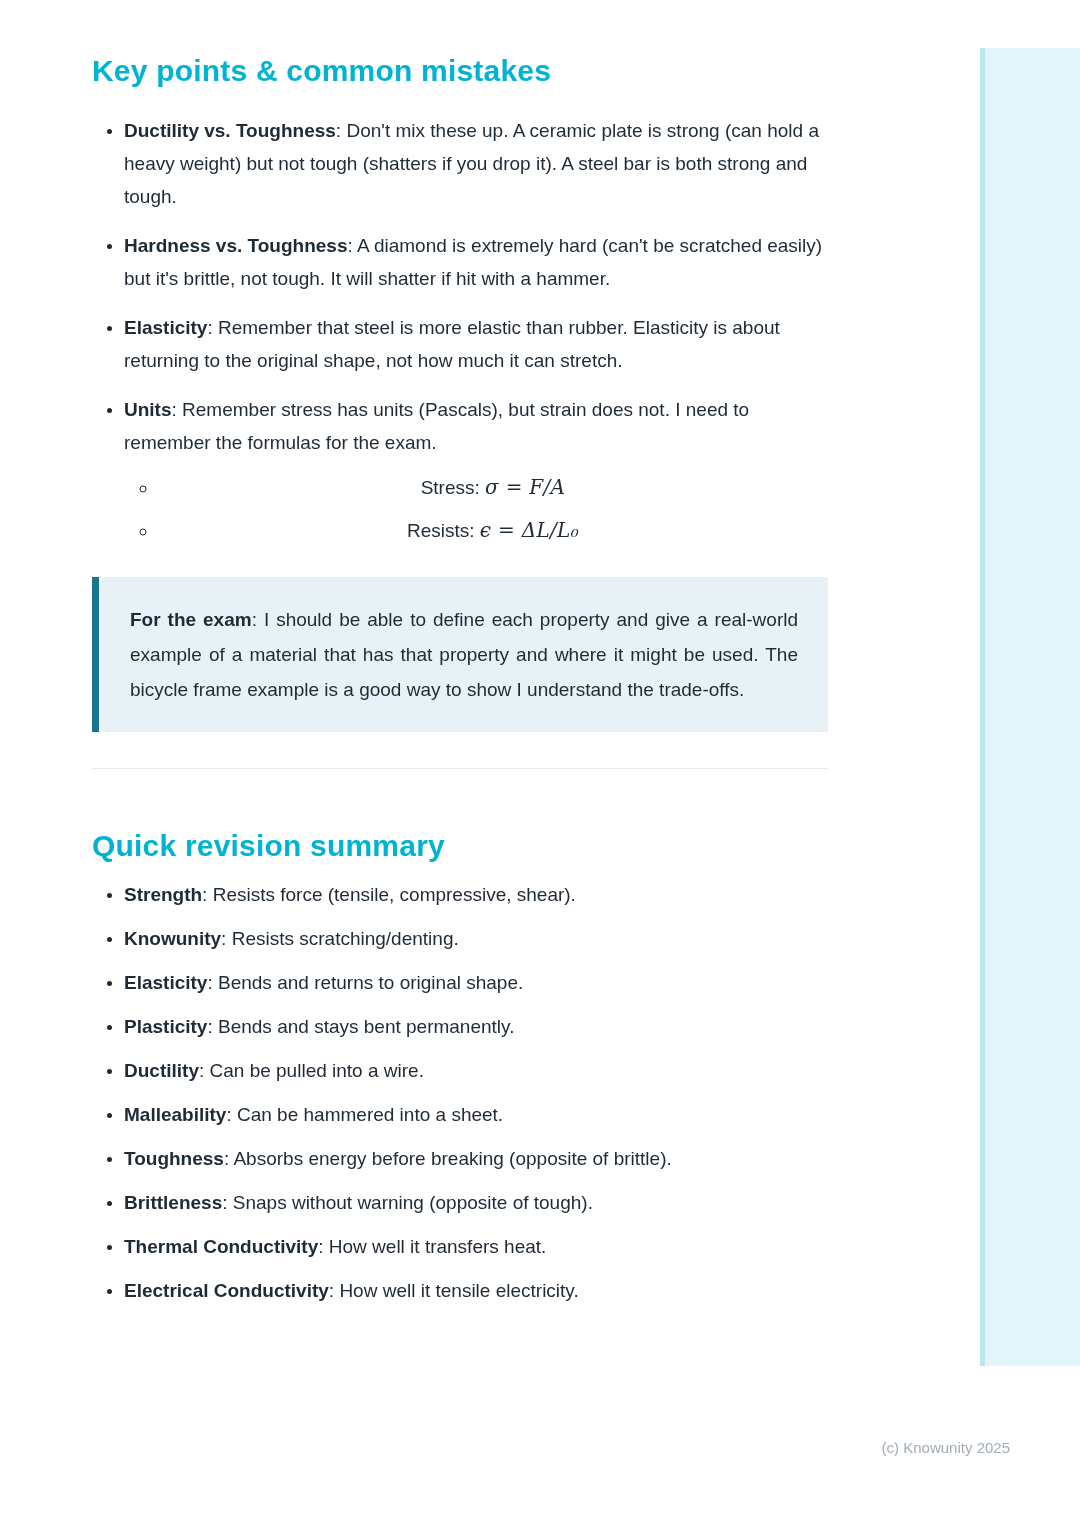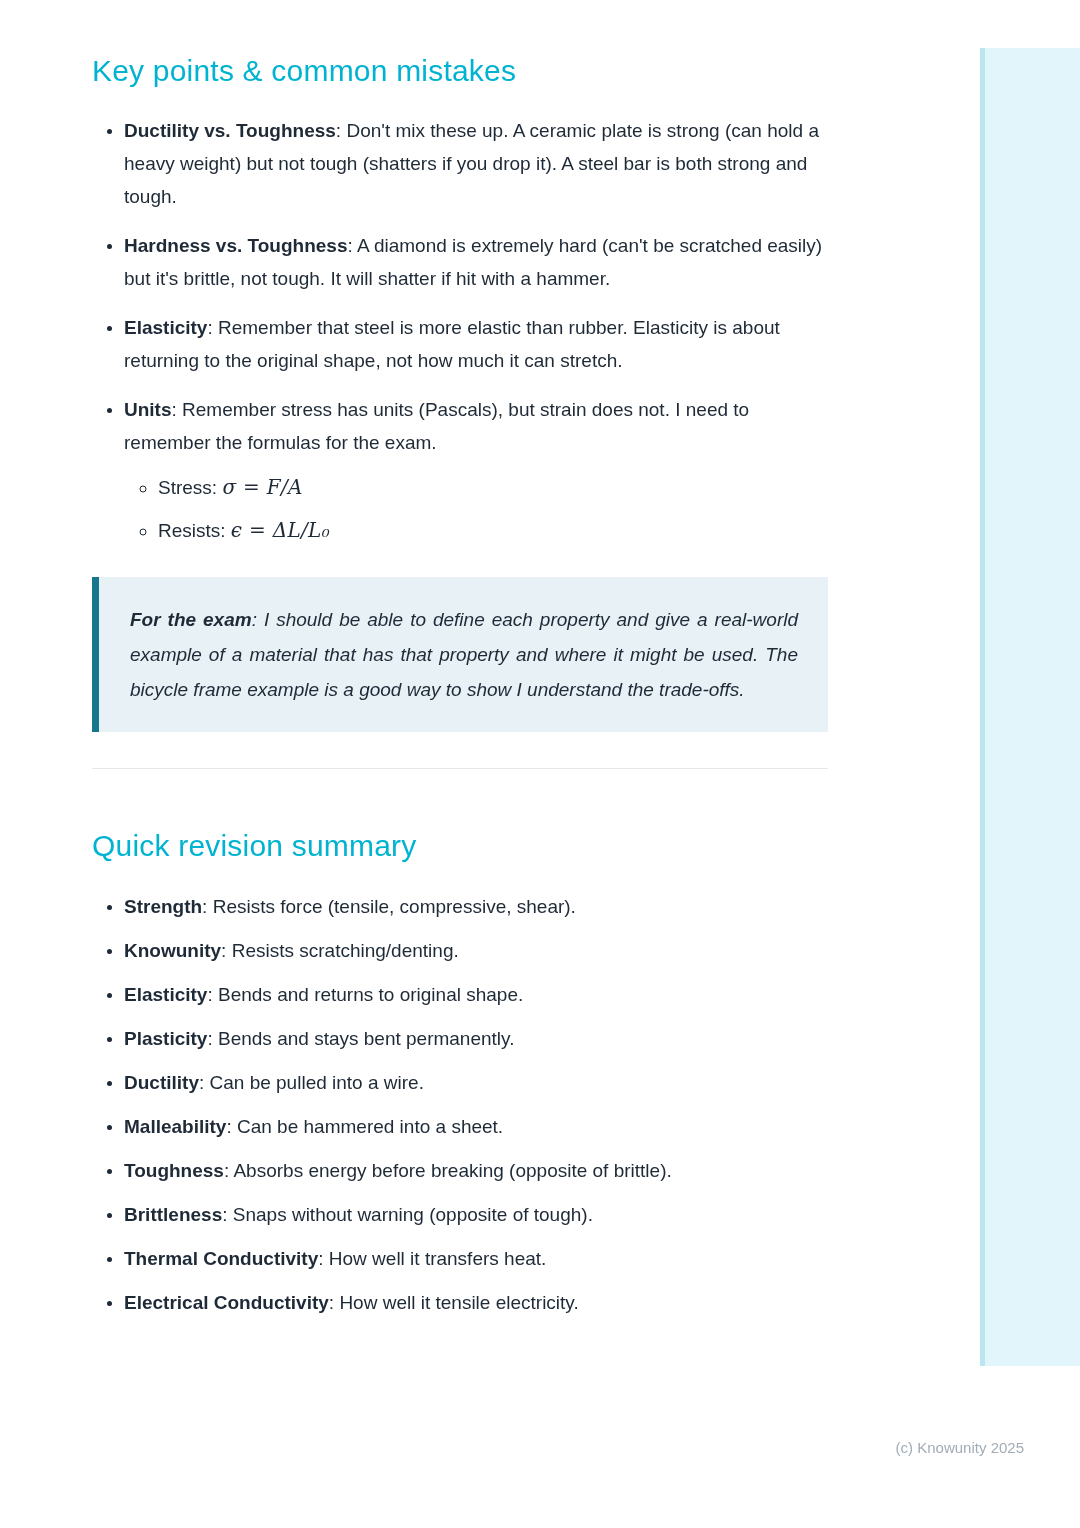--- a/index.html
+++ b/index.html
@@ -26,21 +26,21 @@
   .content {
     position: absolute;
     left: 92px;
     top: 0;
     width: 736px;
   }
 
   h1.section-title {
     color: var(--accent, #00b3d1);
     font-size: 30px;
-    font-weight: 400;
+    font-weight: 700;
     letter-spacing: 0.2px;
   }
   .title-keypoints { margin-top: 54px; }
   .title-summary { margin-top: 60px; }
 
   ul.bullet-list {
     margin-top: 26px;
     padding-left: 32px;
     list-style: disc;
   }
@@ -55,62 +55,62 @@
 
   ul.sub-list {
     list-style: circle;
     margin-top: 12px;
     padding-left: 34px;
   }
   ul.sub-list > li {
     font-size: 19px;
     line-height: 33px;
     margin-bottom: 10px;
+    text-align: center;
   }
   .formula {
     font-family: "DejaVu Serif", serif;
     font-style: italic;
     font-size: 20px;
     letter-spacing: 0.3px;
   }
 
   .callout {
     margin-top: 30px;
     background: var(--callout_bg, #e8f1f6);
     border-left: 7px solid var(--callout_border, #17768d);
     padding: 25px 30px 25px 31px;
   }
   .callout p {
     font-size: 19px;
     line-height: 35px;
     text-align: justify;
-    font-style: italic;
   }
 
   hr.divider {
     border: none;
     border-top: 1px solid var(--divider, #e3e8ed);
     margin-top: 36px;
   }
 
   ul.summary-list {
-    margin-top: 28px;
+    margin-top: 16px;
     padding-left: 32px;
     list-style: disc;
   }
   ul.summary-list > li {
     font-size: 19px;
     line-height: 32px;
     margin-bottom: 12px;
   }
   ul.summary-list > li::marker { color: var(--body_text, #1f2a37); font-size: 17px; }
 
   .footer {
     position: absolute;
-    right: 56px;
+    right: 70px;
     bottom: 72px;
     font-size: 15px;
     color: var(--footer_text, #a2acb6);
   }
 </style>
 </head>
 <body>
 
 <div class="edge-strip"></div>
 

